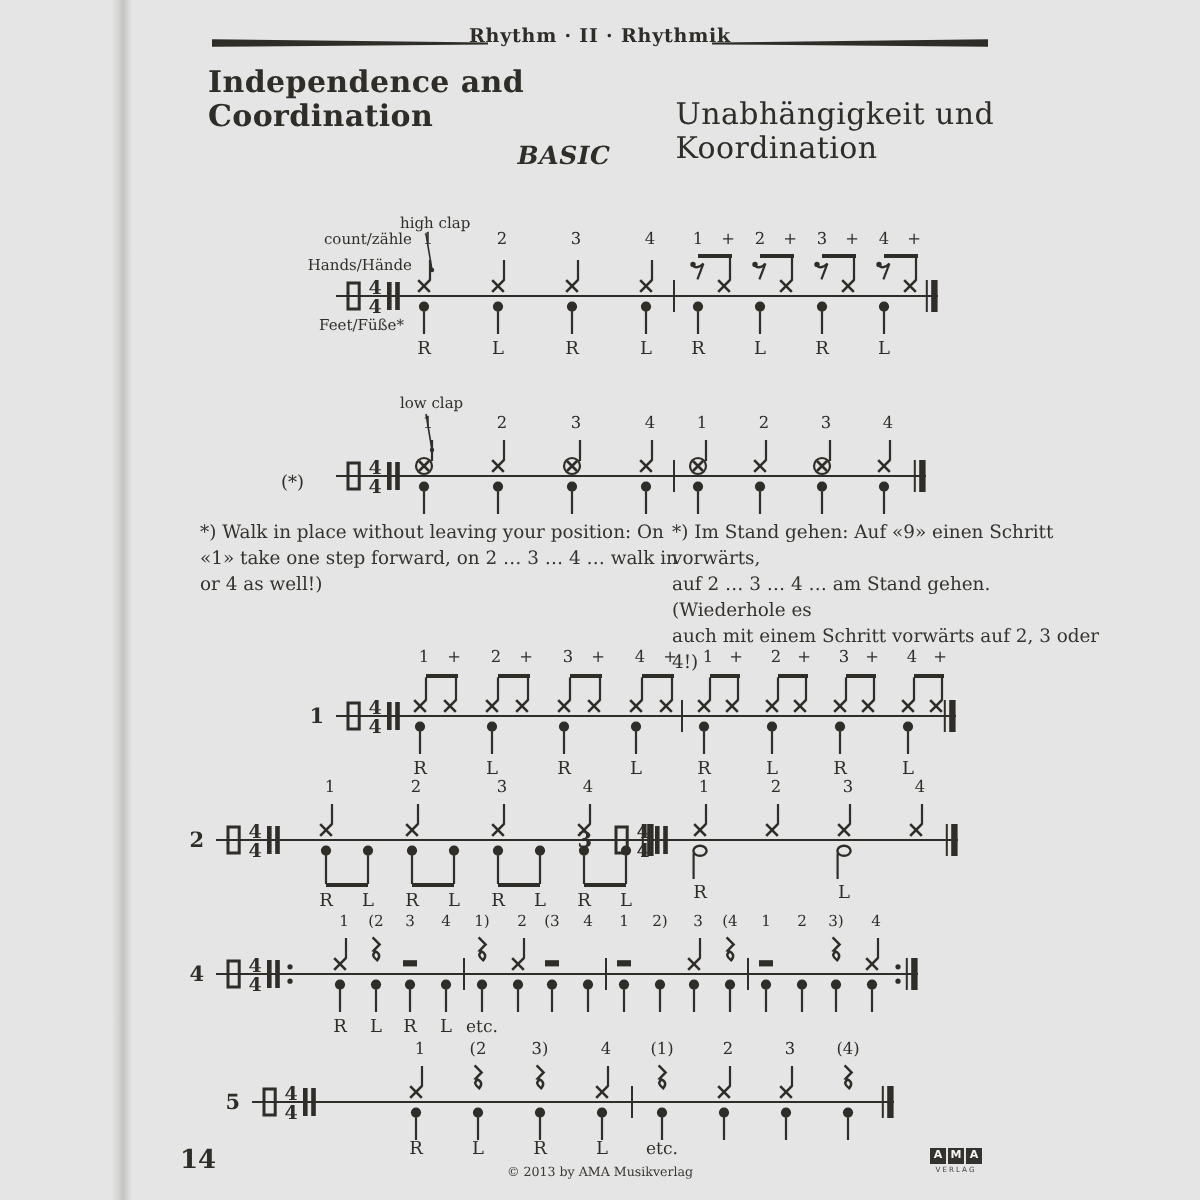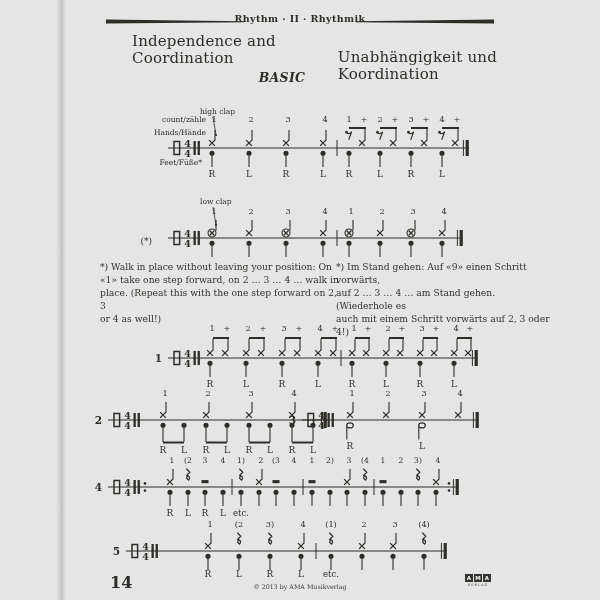--- a/index.html
+++ b/index.html
@@ -3,29 +3,29 @@
 <meta charset="utf-8">
 <style>
   html,body{margin:0;padding:0;}
   .page{position:relative;width:600px;height:600px;background:#e5e5e5;overflow:hidden;
         font-family:"DejaVu Serif",serif;color:#2f2d28;}
   .edge-shadow{position:absolute;left:56px;top:0;width:10px;height:600px;
     background:linear-gradient(90deg,rgba(100,98,90,0) 0%,rgba(100,98,90,0.16) 40%,rgba(100,98,90,0.26) 55%,rgba(100,98,90,0) 100%);}
   .head-tab{position:absolute;top:13px;left:0;width:600px;text-align:center;
     font-weight:bold;font-size:9.5px;letter-spacing:.4px;}
   .rule-svg{position:absolute;left:0;top:0;}
-  .title-en{position:absolute;left:104px;top:33px;font-weight:normal;font-size:15px;line-height:17px;letter-spacing:.2px;margin-left:28px;}
+  .title-en{position:absolute;left:104px;top:33px;font-weight:bold;font-size:15px;line-height:17px;letter-spacing:.2px;}
   .title-de{position:absolute;right:103px;top:33px;text-align:left;font-weight:normal;font-size:15px;line-height:17px;letter-spacing:.2px;margin-top:16px;}
   .basic{position:absolute;top:70px;left:0;width:564px;text-align:center;
     font-weight:bold;font-style:italic;font-size:12.5px;letter-spacing:.3px;}
   .fn{position:absolute;font-size:9.2px;line-height:13px;color:#34322d;}
   .fn-en{left:100px;top:260px;width:242px;}
   .fn-de{left:336px;top:260px;width:214px;}
   #music{position:absolute;left:0;top:0;}
-  .pagenum{position:absolute;left:110px;top:573px;font-weight:bold;font-size:16px;}
+  .pagenum{position:absolute;left:90px;top:573px;font-weight:bold;font-size:13px;}
   .copyright{position:absolute;left:0;top:583px;width:600px;text-align:center;font-size:6.3px;color:#3a3832;}
   .logo{position:absolute;left:463px;top:574px;width:30px;text-align:center;}
   .logo-row{display:flex;gap:1px;justify-content:center;}
   .logo-box{width:8px;height:8px;background:#33322e;color:#f6f5f2;
     font-family:"DejaVu Sans",sans-serif;font-weight:bold;font-size:5.5px;line-height:8px;text-align:center;}
   .logo-sub{font-size:3.6px;letter-spacing:1px;color:#44423c;margin-top:1px;
     font-family:"DejaVu Sans",sans-serif;}
 </style>
 </head>
 <body>
@@ -548,21 +548,20 @@
         <text x="424" y="527" font-size="8.2" fill="#2f2d28" text-anchor="middle" font-family="&quot;DejaVu Serif&quot;,serif" font-weight="normal">(4)</text>
         <path d="M 422.3 532.7 L 425.8 536.2 L 422.8 539.3 C 425.9 540.4 426.3 542 424.6 544.1 C 422.2 542.4 422.1 541.1 423.7 539.9" fill="none" stroke="#2f2d28" stroke-width="1.25"></path>
         <circle cx="424" cy="556.3" r="2.55" fill="#2f2d28"></circle>
         <line x1="424" y1="558.6" x2="424" y2="570" stroke="#2f2d28" stroke-width="1.1"></line>
       </g>
     </svg>
 
   <div class="fn fn-en">
     <div>*) Walk in place without leaving your position: On</div>
     <div>«1» take one step forward, on 2 … 3 … 4 … walk in</div>
-    <div>place. (Repeat this with the one step forward on 2, 3</div>
     <div>or 4 as well!)</div>
   </div>
   <div class="fn fn-de">
     <div>*) Im Stand gehen: Auf «9» einen Schritt vorwärts,</div>
     <div>auf 2 … 3 … 4 … am Stand gehen. (Wiederhole es</div>
     <div>auch mit einem Schritt vorwärts auf 2, 3 oder 4!)</div>
   </div>
 
   <div class="pagenum">14</div>
   <div class="copyright">© 2013 by AMA Musikverlag</div>

